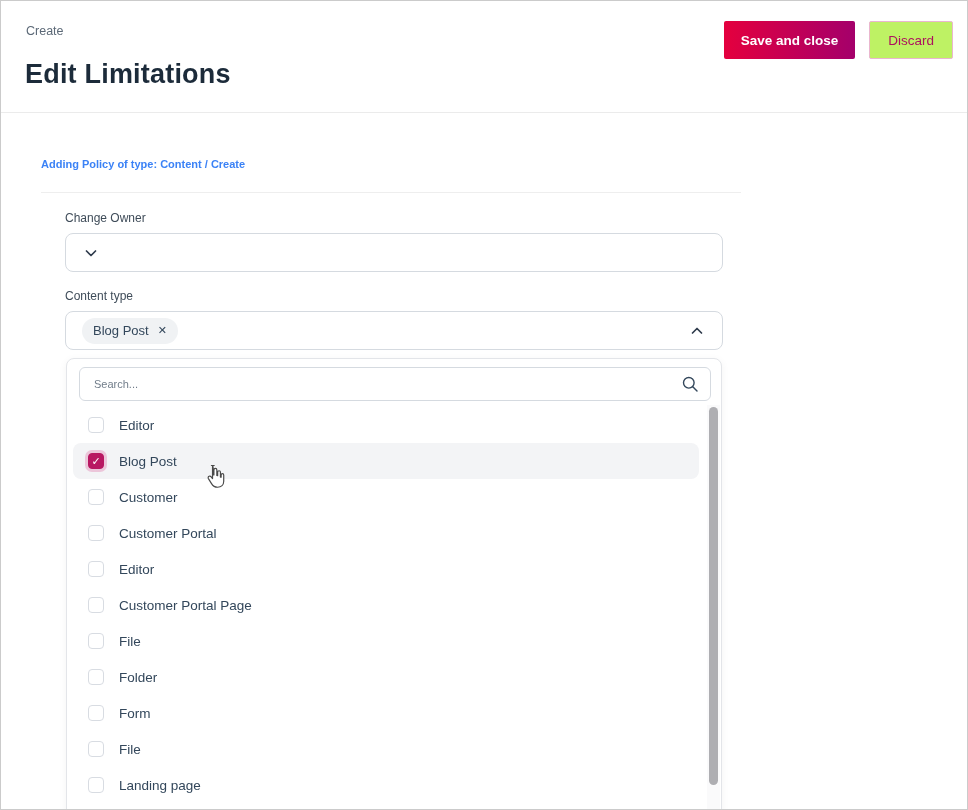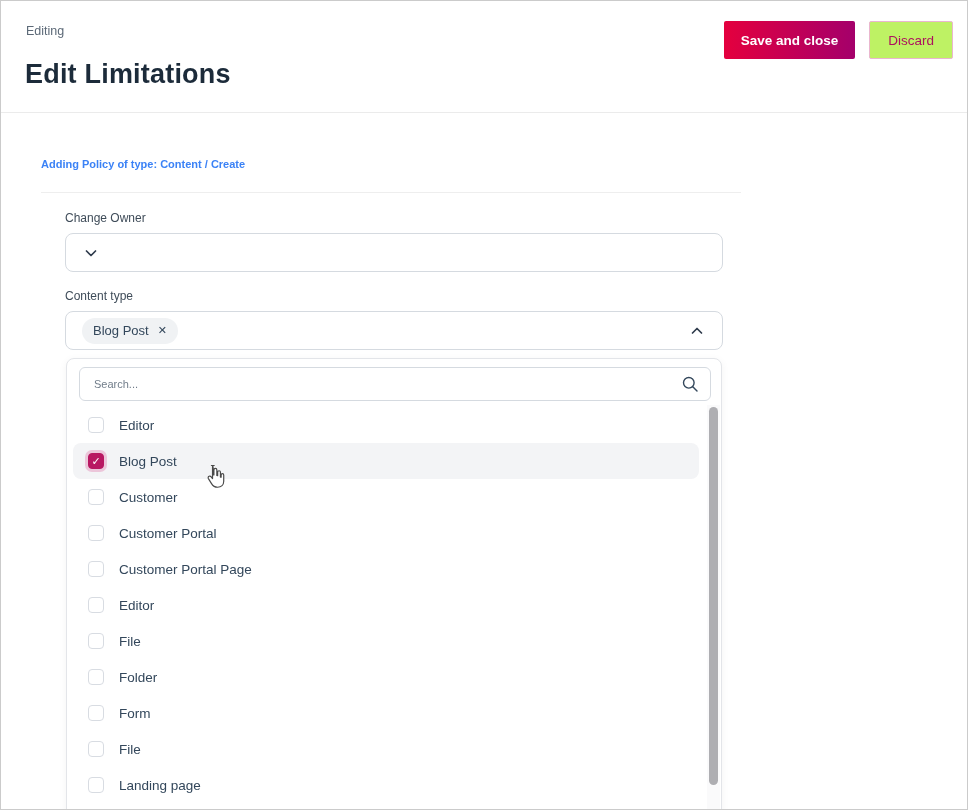--- a/index.html
+++ b/index.html
@@ -224,21 +224,21 @@
   }
 
   svg { display: block; }
 </style>
 </head>
 <body>
 
 <div class="viewport">
 
   <div class="header">
-    <div class="eyebrow">Editing</div>
+    <div class="eyebrow">Create</div>
     <h1 class="page-title">Edit Limitations</h1>
     <div class="header-actions">
       <button class="btn btn-primary">Save and close</button>
       <button class="btn btn-secondary">Discard</button>
     </div>
   </div>
 
   <div class="main">
     <div class="section-title">Adding Policy of type: Content / Create</div>
     <hr class="section-divider">
@@ -294,25 +294,25 @@
               <div class="option-row">
                 <span class="checkbox"></span>
                 <span class="option-label">Customer</span>
               </div>
               <div class="option-row">
                 <span class="checkbox"></span>
                 <span class="option-label">Customer Portal</span>
               </div>
               <div class="option-row">
                 <span class="checkbox"></span>
+                <span class="option-label">Editor</span>
+              </div>
+              <div class="option-row">
+                <span class="checkbox"></span>
                 <span class="option-label">Customer Portal Page</span>
-              </div>
-              <div class="option-row">
-                <span class="checkbox"></span>
-                <span class="option-label">Editor</span>
               </div>
               <div class="option-row">
                 <span class="checkbox"></span>
                 <span class="option-label">File</span>
               </div>
               <div class="option-row">
                 <span class="checkbox"></span>
                 <span class="option-label">Folder</span>
               </div>
               <div class="option-row">

